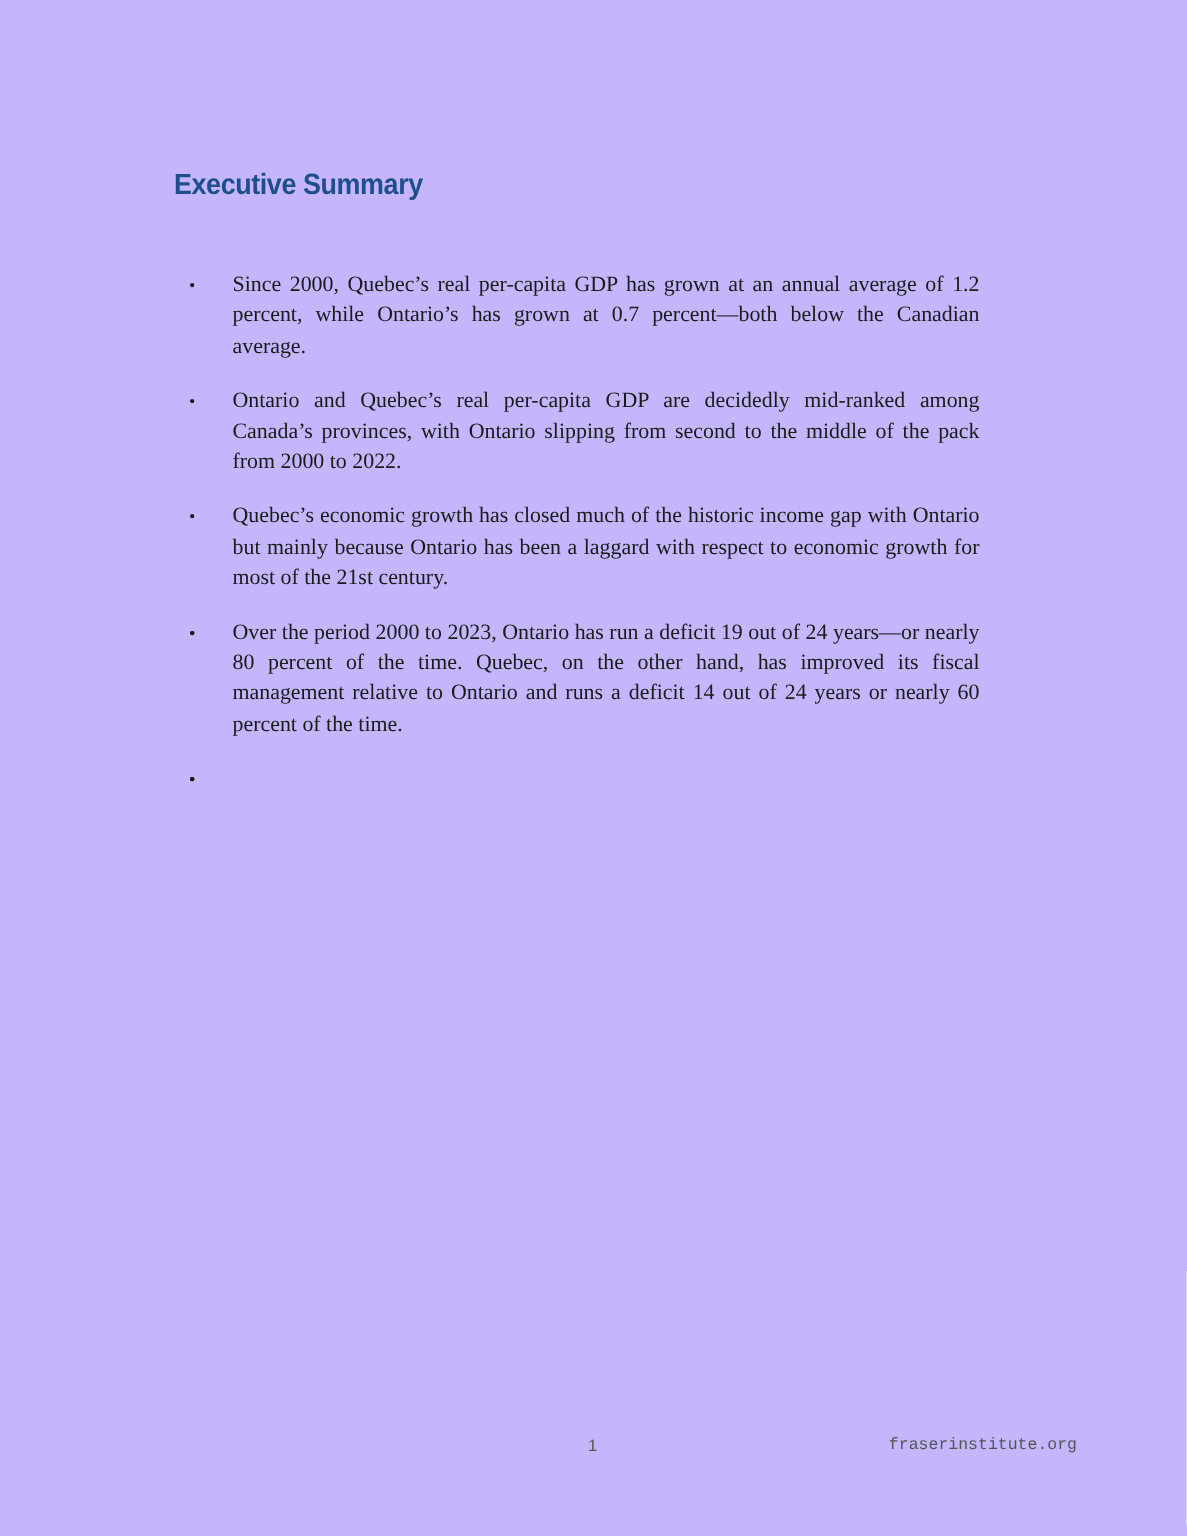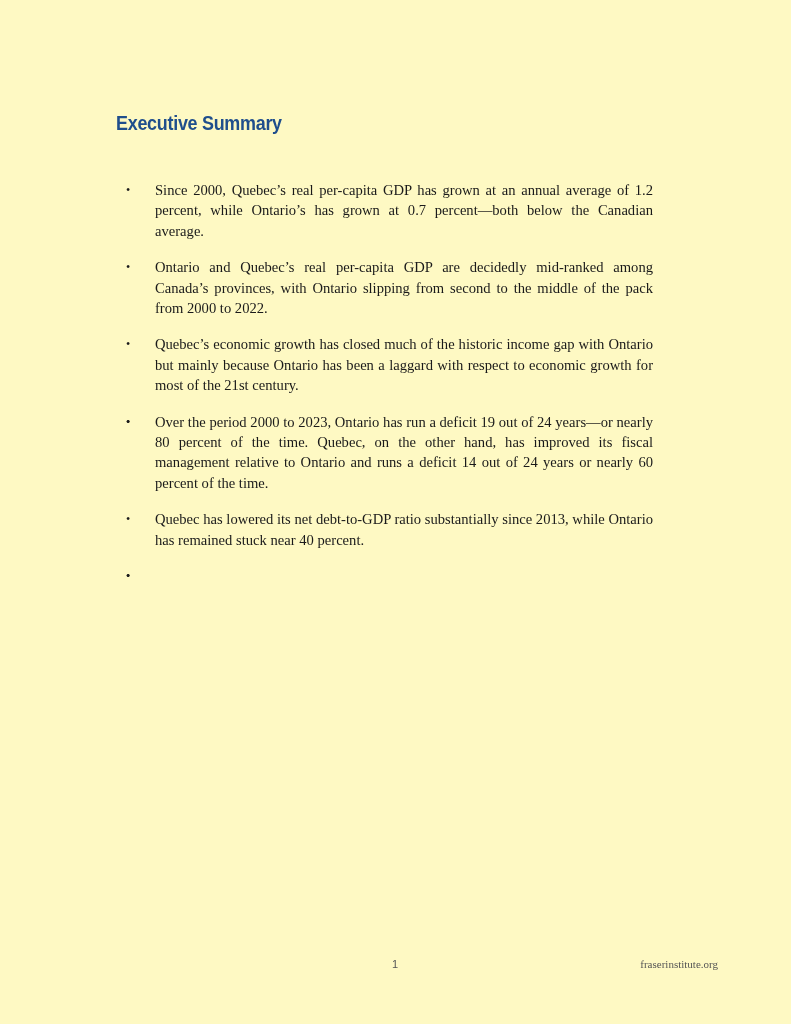--- a/index.html
+++ b/index.html
@@ -1,17 +1,17 @@
 <!DOCTYPE html>
 <html><head>
 <meta charset="utf-8">
 <style>
   html, body { margin: 0; padding: 0; background: #ffffff; }
   body { width: 791px; height: 1024px; position: relative; overflow: hidden; }
-  .page { position: absolute; left: 0; top: 0; width: 791px; height: 1024px; background: #fef9c3; }
+  .page { position: absolute; left: 0; top: 0; width: 791px; height: 1024px; background: #c4b5fd; }
   .title {
     position: absolute; left: 116px; top: 112px;
     font-family: "Liberation Sans", sans-serif; font-weight: bold;
     font-size: 19.5px; color: #1f4e8c; letter-spacing: -0.3px;
     transform: scaleX(0.92); transform-origin: left top;
     margin: 0;
   }
   .bullets {
     position: absolute; left: 120px; top: 180px; width: 533px;
     list-style: none; margin: 0; padding: 0;
@@ -21,35 +21,35 @@
   .bullets li { position: relative; padding-left: 35px; margin-bottom: 16px; text-align: justify; }
   .bullets li .dot {
     position: absolute; left: 6px; top: 0; font-size: 12px;
   }
   .footer-page {
     position: absolute; left: 392px; top: 958px;
     font-family: "Liberation Sans", sans-serif; font-size: 11px; color: #555;
   }
   .footer-site {
     position: absolute; right: 73px; top: 958px;
-    font-family: Liberation Serif, serif; font-size: 11px; color: #555;
+    font-family: Liberation Mono, monospace; font-size: 11px; color: #555;
   }
 </style>
 </head>
 <body>
 
 <div class="page">
   <h1 class="title">Executive Summary</h1>
 
   <ul class="bullets">
     <li><span class="dot">•</span><span>Since 2000, Quebec’s real per-capita GDP has grown at an annual average of 1.2 percent, while Ontario’s has grown at 0.7 percent—both below the Canadian average.</span></li>
     <li><span class="dot">•</span><span>Ontario and Quebec’s real per-capita GDP are decidedly mid-ranked among Canada’s provinces, with Ontario slipping from second to the middle of the pack from 2000 to 2022.</span></li>
     <li><span class="dot">•</span><span>Quebec’s economic growth has closed much of the historic income gap with Ontario but mainly because Ontario has been a laggard with respect to economic growth for most of the 21st century.</span></li>
     <li><span class="dot">•</span></li>
     <li><span class="dot">•</span><span>Over the period 2000 to 2023, Ontario has run a deficit 19 out of 24 years—or nearly 80 percent of the time. Quebec, on the other hand, has improved its fiscal management relative to Ontario and runs a deficit 14 out of 24 years or nearly 60 percent of the time.</span></li>
-    <li><span class="dot">•</span><span>Quebec has lowered its net debt-to-GDP ratio substantially since 2013, while Ontario has remained stuck near 40 percent.</span></li>
+    <li><span class="dot">•</span></li>
     <li><span class="dot">•</span></li>
     <li><span class="dot">•</span></li>
   </ul>
 
   <div class="footer-page">1</div>
   <div class="footer-site">fraserinstitute.org</div>
 </div>
 
 </body></html>

